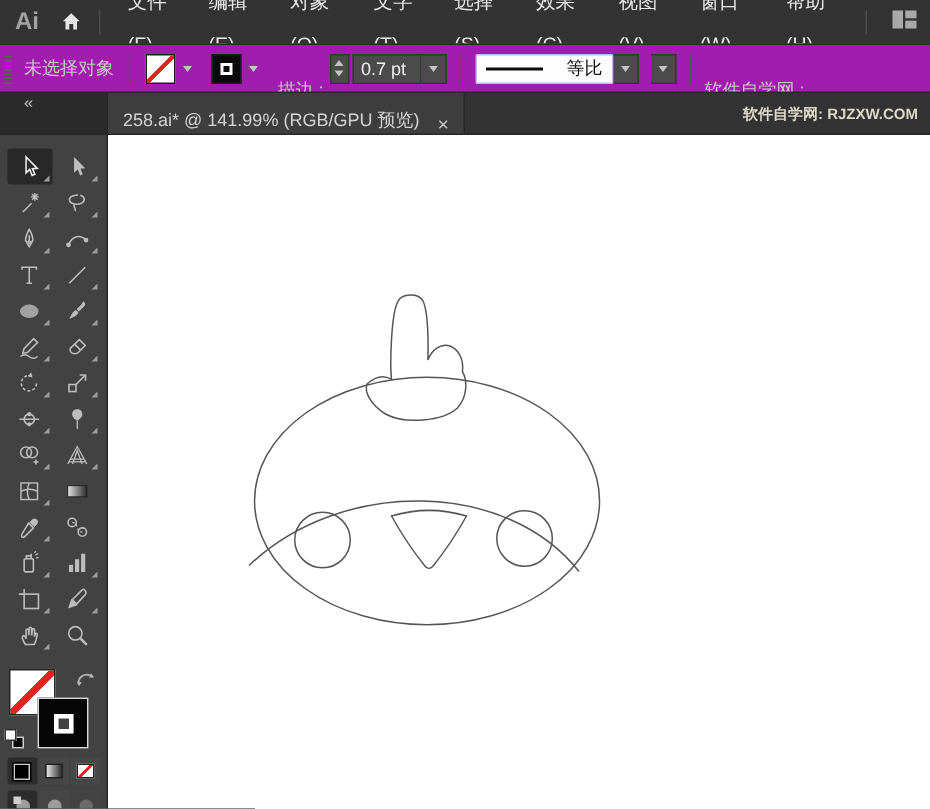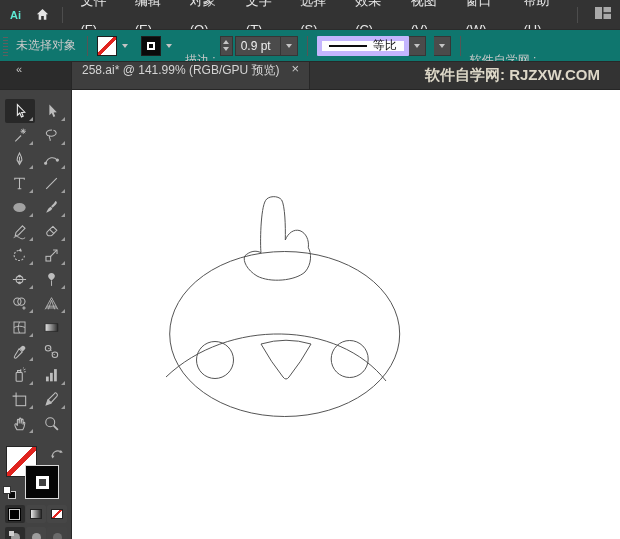--- a/index.html
+++ b/index.html
@@ -3,29 +3,29 @@
 <meta charset="utf-8">
 <style>
   * { margin:0; padding:0; box-sizing:border-box; }
   html,body { width:620px; height:539px; overflow:hidden; background:#333;
     font-family:"Liberation Sans","DejaVu Sans",sans-serif; }
   .app { width:620px; height:539px; display:flex; flex-direction:column; }
 
   
   .menubar { height:29px; background:#333333; display:flex; align-items:center;
     color:#e9e9e9; font-size:13px; flex:0 0 auto; }
-  .ai-logo { color:#5eead4; font-weight:bold; font-size:11px; padding:0 10px 0 10px; letter-spacing:0; }
+  .ai-logo { color:#a3a3a3; font-weight:bold; font-size:16px; padding:0 10px 0 10px; letter-spacing:0; }
   .home-btn { width:26px; display:flex; justify-content:center; align-items:center; }
   .mb-sep { width:1px; height:16px; background:#4d4d4d; margin:0 8px; }
   .menu-items { display:flex; align-items:center; }
   .menu-item { padding:0 10px; line-height:29px; cursor:default; }
   .menubar-right { margin-left:auto; display:flex; align-items:center; }
 
   
-  .controlbar { height:33px; background:#0f766e; border-top:1px solid #2b2b2b;
+  .controlbar { height:33px; background:#a21caf; border-top:1px solid #2b2b2b;
     border-bottom:1px solid #282828; display:flex; align-items:center; color:#c9c9c9;
     font-size:12px; white-space:nowrap; overflow:hidden; flex:0 0 auto; }
   .grip-v { width:5px; height:20px; margin:0 6px 0 3px;
     background:repeating-linear-gradient(0deg,#5f5f5f 0 1px,transparent 1px 3px); }
   .cb-sep { width:1px; height:20px; background:#555; margin:0 9px; }
   .swatch-group { display:flex; align-items:center; margin-right:8px; }
   .swatch-fill { width:20px; height:20px; background:#fff; border:1px solid #1e1e1e;
     background-image:linear-gradient(135deg,transparent 44%,#e0241f 44%,#e0241f 56%,transparent 56%); }
   .swatch-stroke { width:20px; height:20px; background:#0a0a0a; border:1px solid #1e1e1e;
     display:flex; align-items:center; justify-content:center; }
@@ -35,38 +35,38 @@
     border-top:4px solid #c4c4c4; }
   .link-label { border-bottom:1px dotted #9a9a9a; padding-bottom:1px; margin-right:4px;margin-top:32px; }
   .stepper { width:13px; height:20px; background:#4b4b4b; border:1px solid #363636; display:flex;
     flex-direction:column; align-items:center; justify-content:center; gap:3px; margin-right:2px; }
   .step-up { width:0;height:0;border-left:3px solid transparent;border-right:3px solid transparent;
     border-bottom:4px solid #c4c4c4; }
   .step-dn { width:0;height:0;border-left:3px solid transparent;border-right:3px solid transparent;
     border-top:4px solid #c4c4c4; }
   .value-field { height:20px; min-width:46px; background:#4b4b4b; border:1px solid #363636;
     color:#efefef; display:flex; align-items:center; padding:0 5px; font-size:12px; }
-  .dd-white { height:20px; background:#fdfdfd; border:5px solid #c4b5fd; border-radius:1px;
-    color:#111; display:flex; align-items:center; padding:0 6px; gap:6px;justify-content:center; }
+  .dd-white { height:20px; background:#fdfdfd; border:1px solid #c4b5fd; border-radius:1px;
+    color:#111; display:flex; align-items:center; padding:0 6px; gap:16px; }
   .dd-chev { width:17px; height:20px; background:#4b4b4b; border:1px solid #363636; border-left:none;
     display:flex; align-items:center; justify-content:center; }
   .line-preview { width:38px; height:2px; background:#0c0c0c; }
   .brush-dot { width:9px; height:9px; border-radius:50%; background:#0c0c0c; }
 
   
   .tabbar { height:28px; background:#333333; border-bottom:1px solid #262626; display:flex;
     align-items:stretch; flex:0 0 auto; }
   .dock-head { width:72px; background:#2b2b2b; border-right:1px solid #262626; color:#c8c8c8;
     font-size:11px; display:flex; align-items:flex-start; padding:1px 0 0 16px; }
-  .doc-tab { background:#3e3e3e; border-right:1px solid #272727; display:flex; align-items:flex-start;
+  .doc-tab { background:#3e3e3e; border-right:1px solid #272727; display:flex; align-items:flex-end;
     padding:0 10px; color:#d4d4d4; font-size:12px; gap:12px; }
   .tab-close { color:#cccccc; font-size:13px; line-height:1; cursor:default; }
   .tab-fill { flex:1; }
-  .watermark { display:flex; align-items:center; color:#ddd8c8; font-size:15px; font-weight:bold;
-    padding-right:20px; }
+  .watermark { display:flex; align-items:center; color:#ddd8c8; font-size:10px; font-weight:bold;
+    padding-right:8px; }
 
   
   .main { flex:1; display:flex; min-height:0; }
   .toolbar { width:72px; background:#424242; border-right:1px solid #272727; flex:0 0 auto;
     display:flex; flex-direction:column; overflow:hidden; }
   .dots { width:26px; height:5px; margin:5px auto 4px auto;
     background:repeating-linear-gradient(90deg,#8f8f8f 0 1px,transparent 1px 3px); }
   .tools { display:grid; grid-template-columns:30px 30px; gap:0 2px; justify-content:center; }
   .tool { width:30px; height:24px; display:flex; align-items:center; justify-content:center;
     position:relative; color:#bdbdbd; border-radius:2px; }
@@ -165,21 +165,21 @@
       <span class="chev-btn">
           <span class="chev"></span>
         </span>
     </span>
 
     <span class="link-label">描边 :</span>
     <span class="stepper">
       <span class="step-up"></span>
       <span class="step-dn"></span>
     </span>
-    <span class="value-field">0.9 pt</span>
+    <span class="value-field">0.7 pt</span>
     <span class="dd-chev">
         <span class="chev"></span>
       </span>
 
     <span class="cb-sep"></span>
 
     <span class="dd-white" style="width:92px;">
       <span class="line-preview"></span>
       <span>等比</span>
     </span>

